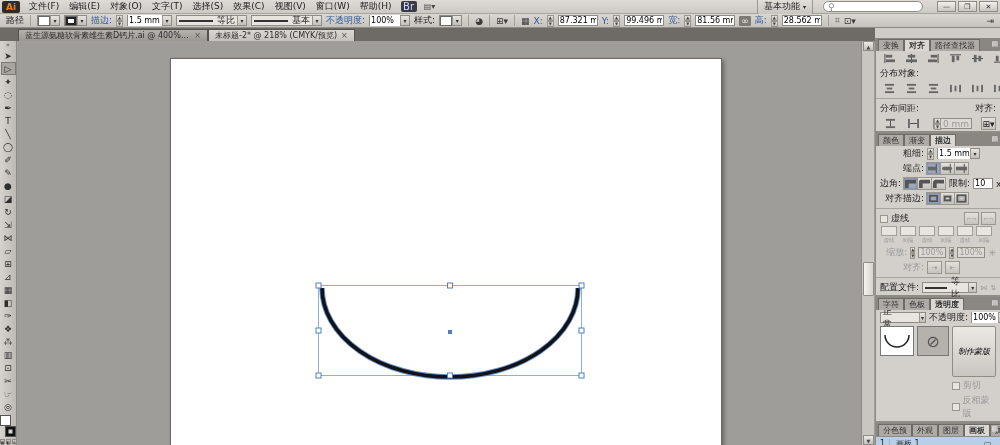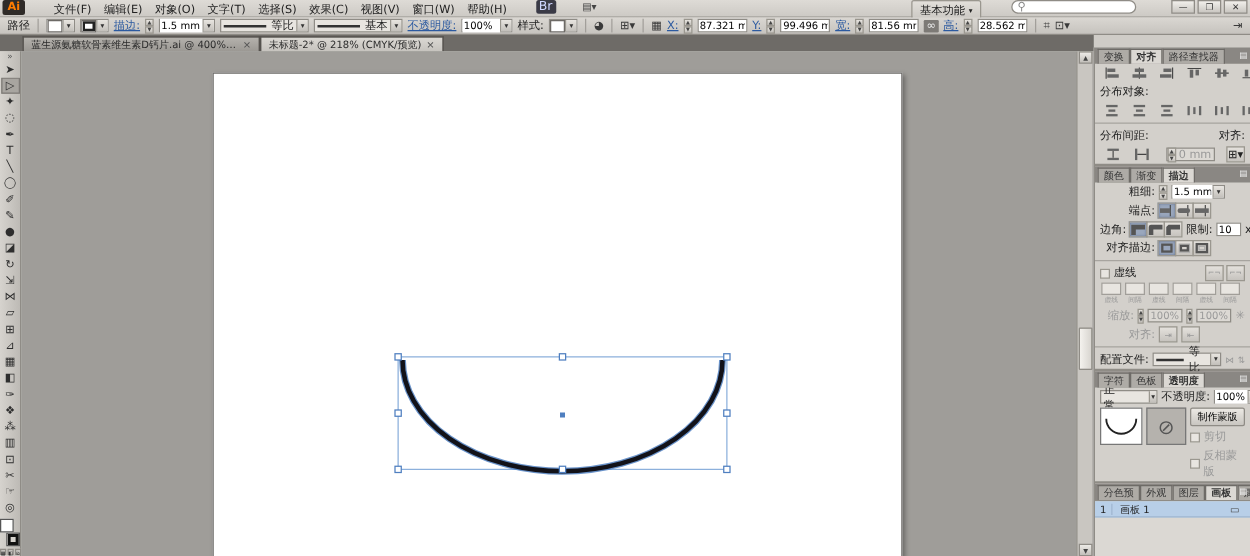--- a/index.html
+++ b/index.html
@@ -3,42 +3,42 @@
 <meta charset="utf-8">
 <style>
   * { box-sizing: border-box; margin: 0; padding: 0; }
   html,body { width:1000px; height:445px; overflow:hidden; }
   body { font-family:"DejaVu Sans", sans-serif; font-size:9px; color:#222; background:#cfccc7; }
   #app { position:relative; width:1000px; height:445px; background:#cfccc7; }
 
   
   #menubar { position:absolute; left:0; top:0; width:1000px; height:14px;
     background:linear-gradient(#dedbd6,#cdcac5); border-bottom:1px solid #a7a49f;
-    display:flex; align-items:flex-start; gap:18px; padding:0 2px; }
+    display:flex; align-items:center; gap:4px; padding:0 2px; }
   .ai-logo { width:18px; height:12px; background:#2f2b28; color:#ff7c00; font-weight:bold;
     font-size:9px; display:flex; align-items:center; justify-content:center; border-radius:2px; }
   .menu-item { padding:1px 5px; cursor:default; white-space:nowrap; }
   .mb-icon { width:18px; height:11px; display:flex; align-items:center; justify-content:center;
     font-size:8px; color:#444; }
   .mb-icon.br { background:#3a3a46; color:#cfd6ff; border-radius:2px; font-size:10px; width:16px; }
   .spacer { flex:1; }
   .workspace { display:flex; align-items:center; gap:3px; padding:1px 6px; border:1px solid #9a978f;
     border-radius:2px; background:linear-gradient(#e3e0db,#c9c6c1); margin-right:6px; }
   .searchbox { width:100px; height:11px; background:#fff; border:1px solid #8f8c86; border-radius:6px;
     display:flex; align-items:center; padding:0 4px; gap:3px; color:#888; margin-right:10px; }
   .winbtns { display:flex; gap:2px; }
   .winbtn { width:19px; height:11px; background:linear-gradient(#f2f0ec,#c9c6c1); border:1px solid #8f8c86;
     font-size:7px; display:flex; align-items:center; justify-content:center; color:#333; }
 
   
   #controlbar { position:absolute; left:0; top:14px; width:1000px; height:14px;
     background:linear-gradient(#dad7d2,#c6c3be); border-bottom:1px solid #8f8c86;
     display:flex; align-items:center; gap:4px; padding:0 6px; white-space:nowrap; }
   .cb-sep { width:1px; height:11px; background:#a29f9a; margin:0 2px; }
-  .link { color:#2c5aa0; text-decoration:underline; }
+  .link { color:#2c5aa0; }
   .combo { display:flex; align-items:center; background:#fff; border:1px solid #8f8c86; height:11px; }
   .combo .val { padding:0 2px; }
   .dd-btn { width:9px; height:100%; background:linear-gradient(#e8e5e0,#c2bfba); border-left:1px solid #9a978f;
     font-size:6px; display:flex; align-items:center; justify-content:center; color:#333; }
   .stepper { display:flex; flex-direction:column; width:7px; height:11px; }
   .stepper span { flex:1; font-size:4px; line-height:4px; text-align:center; color:#444;
     background:linear-gradient(#e8e5e0,#c2bfba); border:1px solid #9a978f; }
   input.numfield { width:40px; height:11px; border:1px solid #8f8c86; font-size:8px; padding:0 1px;
     font-family:"DejaVu Sans",sans-serif; background:#fff; }
   .swatch { width:12px; height:10px; border:1px solid #6d6a66; background:#fff; }
@@ -102,22 +102,22 @@
     background:linear-gradient(#e4e1dc,#c6c3be); border:1px solid #9a978f; }
   .icon-btn.flat { background:none; border:none; }
   .btn3 { display:flex; }
   .btn3 .icon-btn { margin-left:-1px; }
   .icon-btn.sel { background:#9aa7bd; box-shadow:inset 0 0 2px #5f6f8c; }
   .pdivider { height:1px; background:#a7a49f; margin:2px 0; }
   .dashboxes { display:flex; gap:2px; padding:0 4px; }
   .dashcell { display:flex; flex-direction:column; align-items:center; width:17px; }
   .dashcell input { width:16px; height:10px; border:1px solid #a19e99; background:#e8e5e0; }
   .dashcell .dl { font-size:6px; color:#999; transform:scale(.9); }
-  .mkbtn { font-size:8px; padding:1px 5px; background:linear-gradient(#ece9e4,#c9c6c1);
-    border:1px solid #8f8c86; border-radius:2px; }
+  .mkbtn { font-size:8px; padding:19px 5px; background:linear-gradient(#ece9e4,#c9c6c1);
+    border:1px solid #8f8c86; border-radius:2px;font-style:italic; }
   .thumb { width:34px; height:30px; background:#fff; border:1px solid #777; }
   .thumb.gray { background:#b5b2ad; display:flex; align-items:center; justify-content:center;
     font-size:16px; color:#555; }
   .cbx { width:8px; height:8px; border:1px solid #9a978f; background:#e8e5e0; display:inline-block; }
   #layerlist { background:#dbd8d3; height:56px; border-top:1px solid #8f8c86; }
   .layerrow { display:flex; align-items:center; height:13px; background:#b8cfe8; border-bottom:1px solid #9fb6cf; }
   .layerrow .idx { width:14px; text-align:center; border-right:1px solid #9fb6cf; font-size:8px; }
   .layerrow .lname { flex:1; padding-left:6px; font-size:8px; }
   .layerrow .licon { width:16px; font-size:8px; color:#444; }
 

